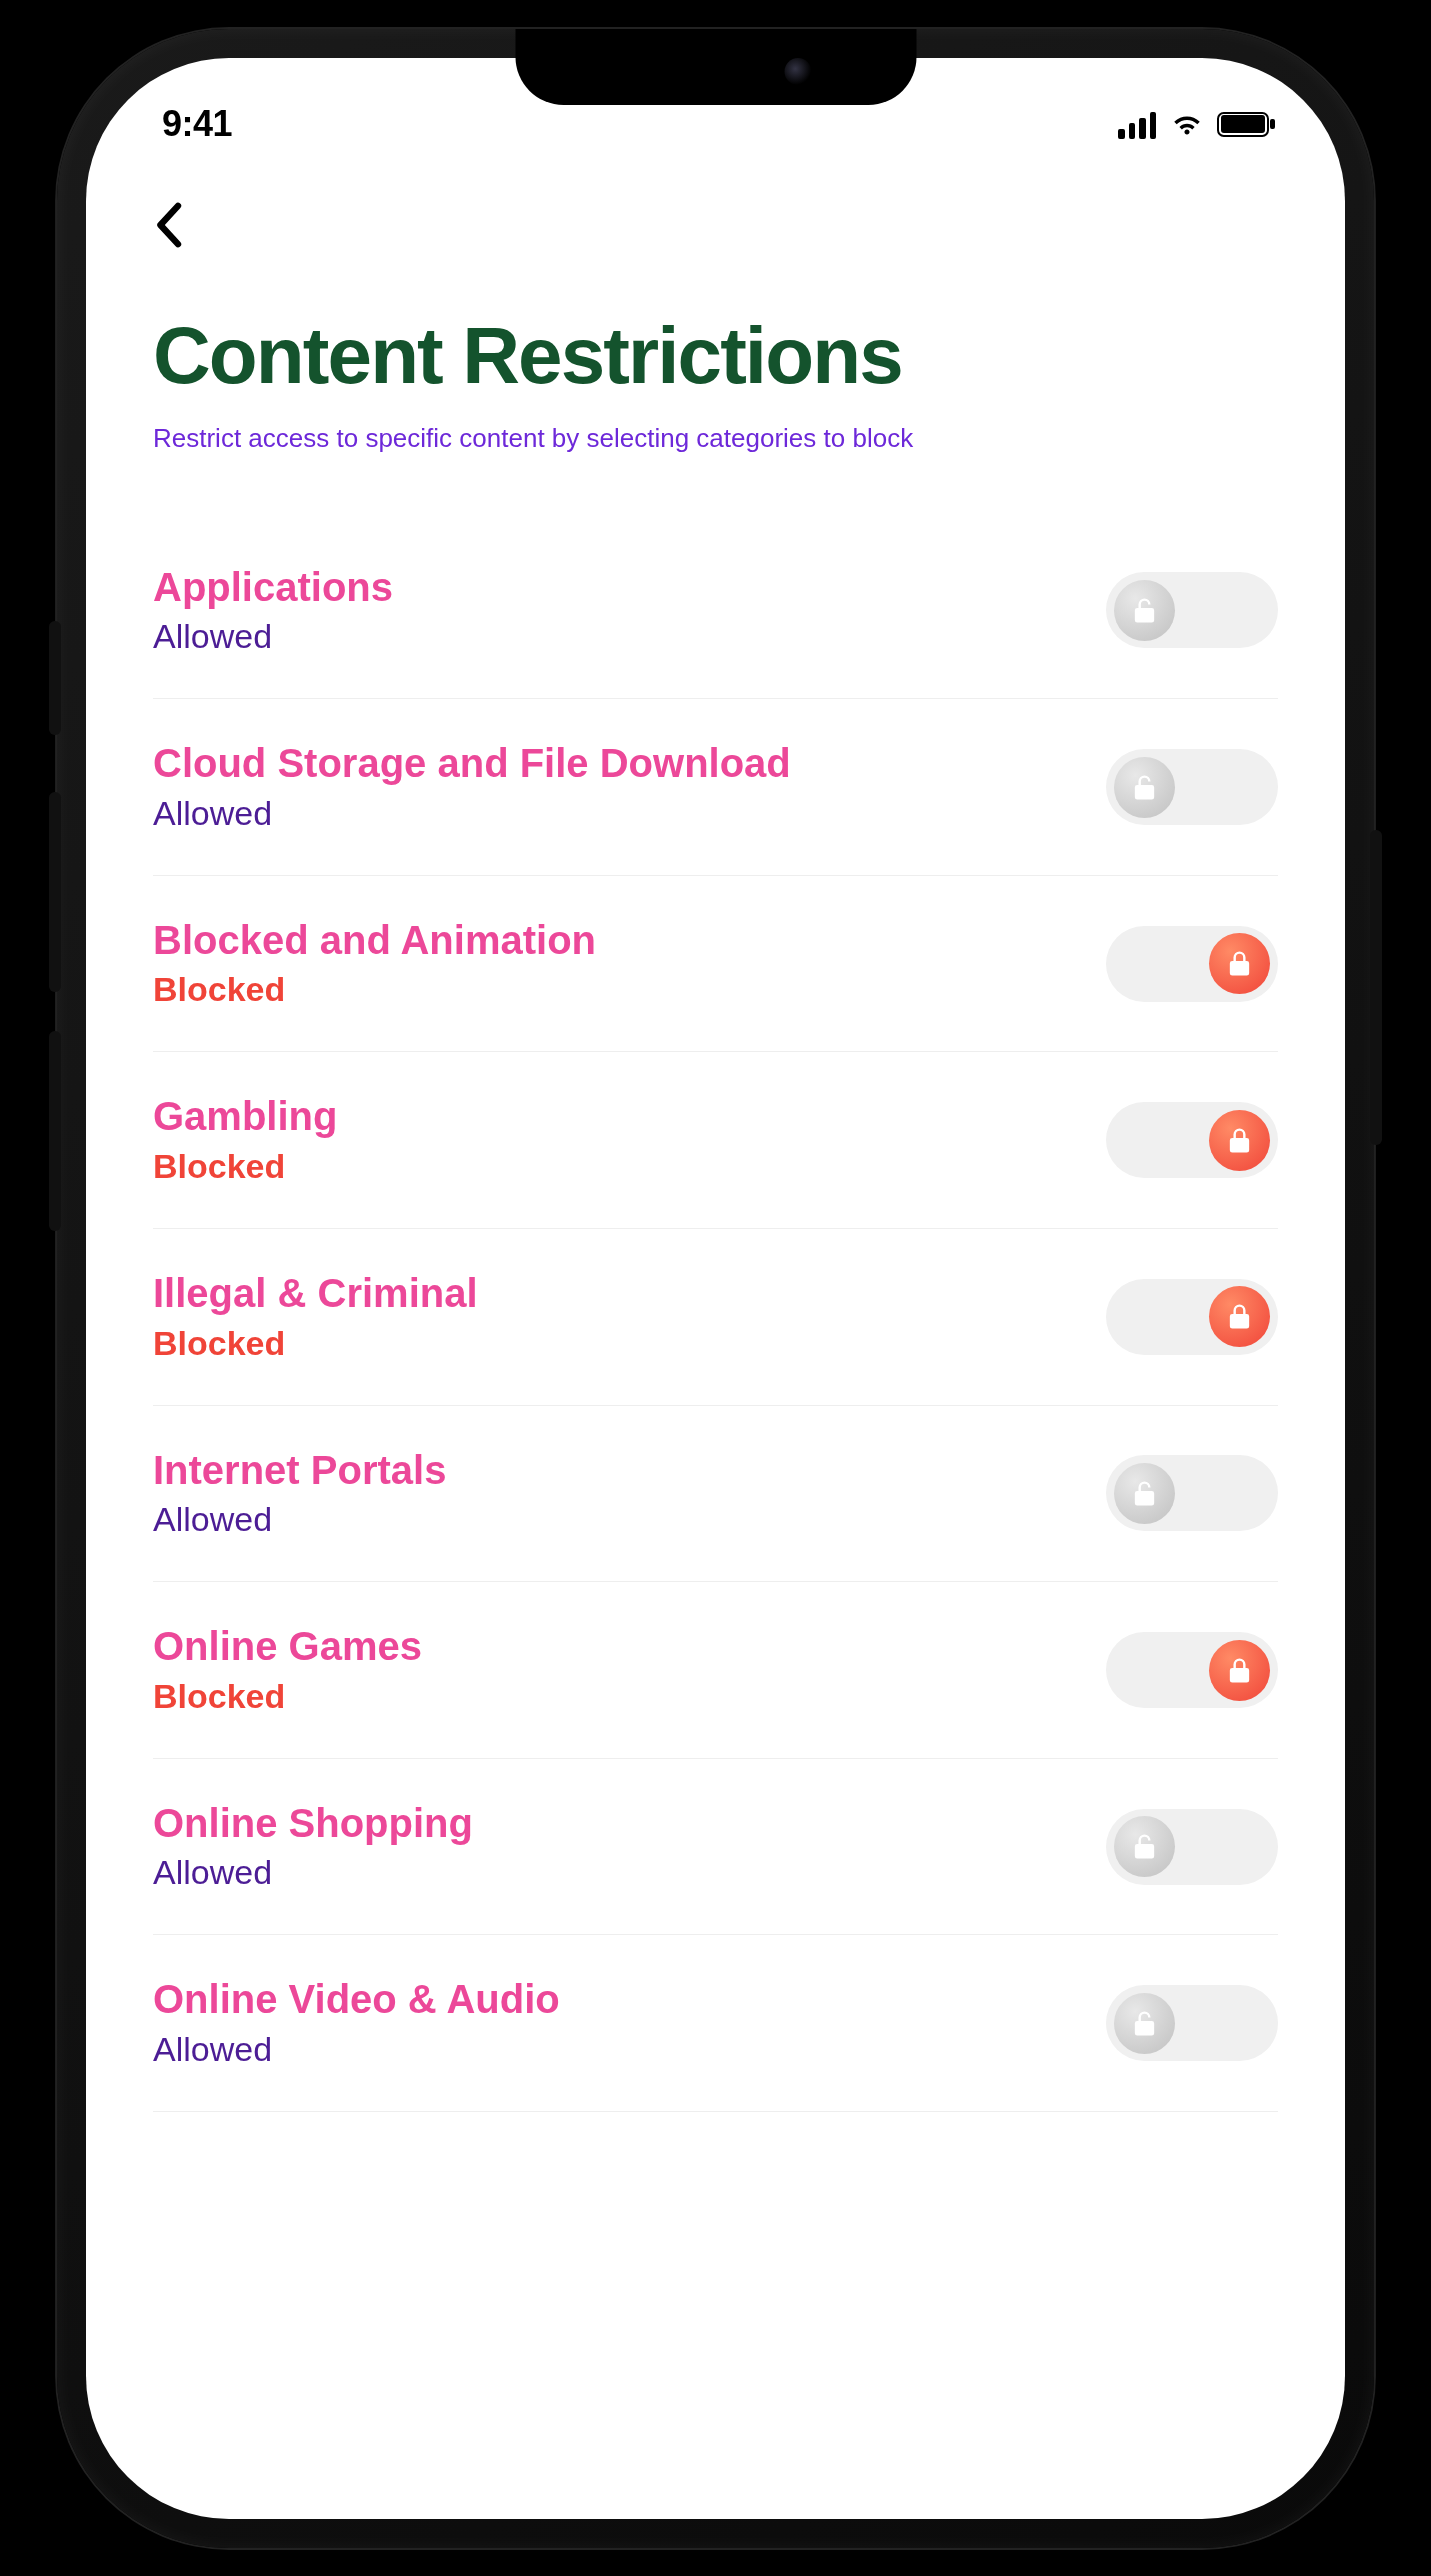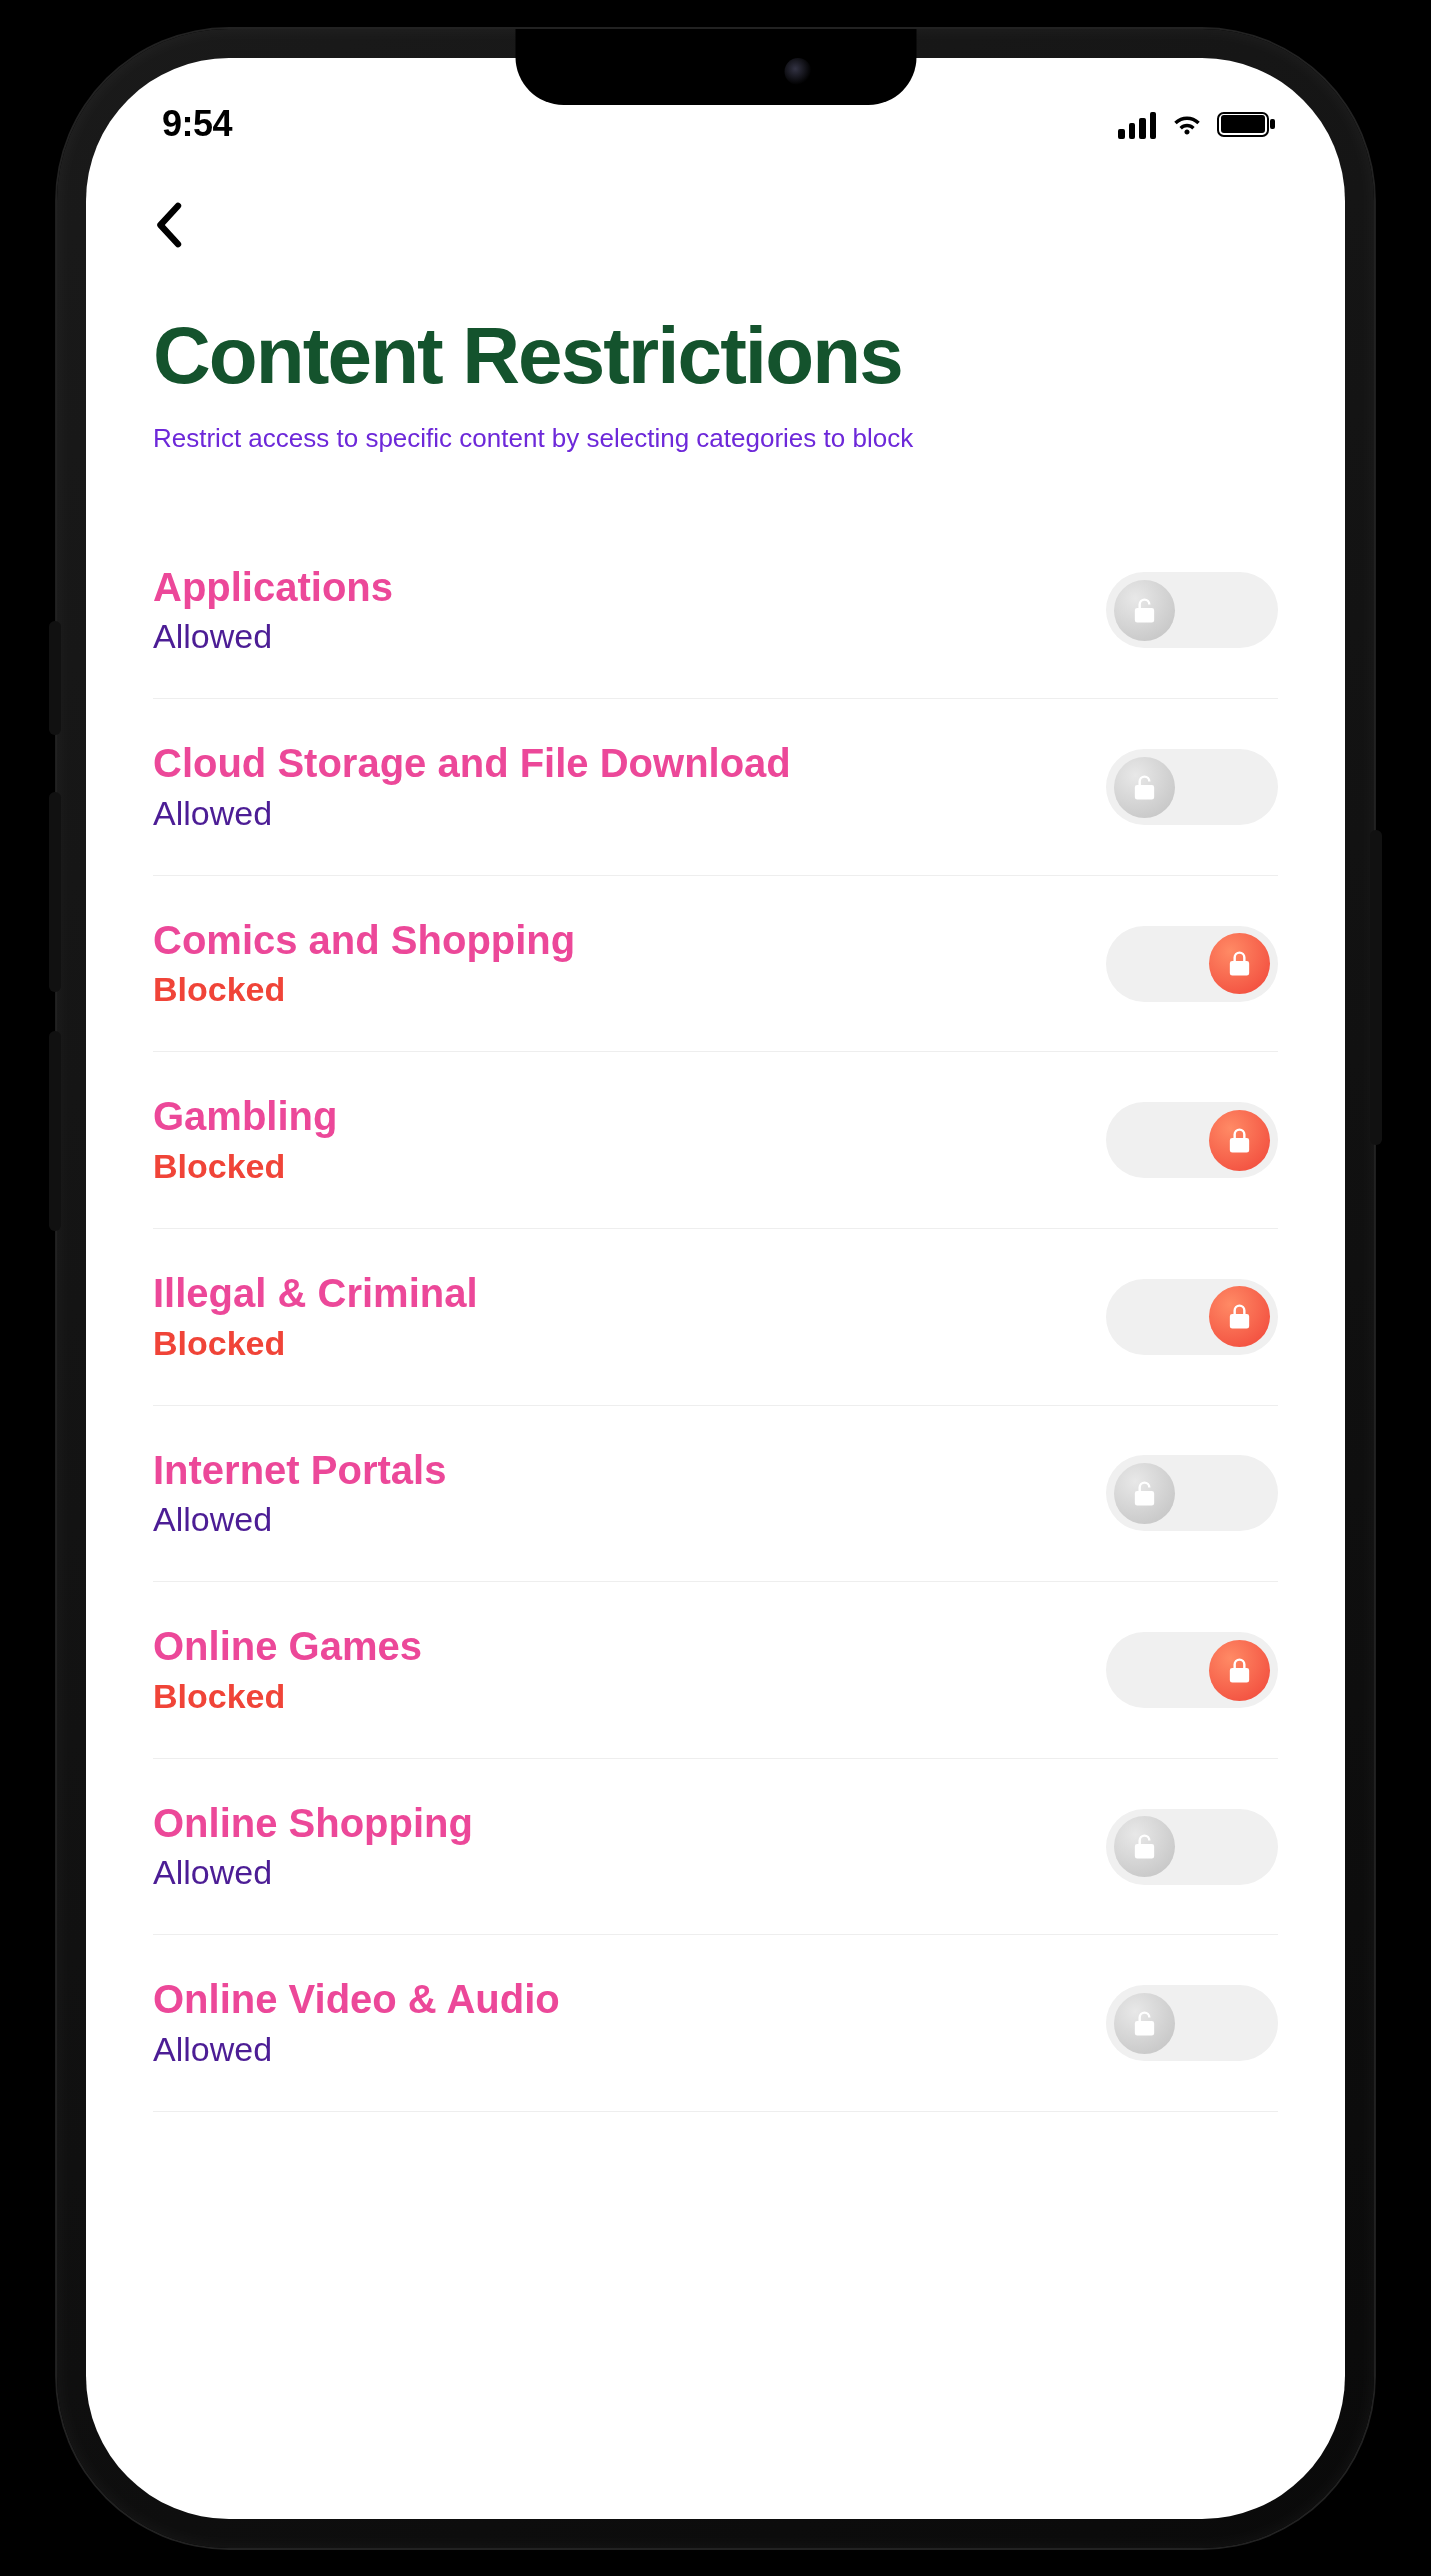--- a/index.html
+++ b/index.html
@@ -175,21 +175,21 @@
 
 <div class="phone-frame">
   <span class="side-btn left1"></span>
   <span class="side-btn left2"></span>
   <span class="side-btn left3"></span>
   <span class="side-btn right"></span>
   <div class="notch"></div>
   <div class="screen">
 
     <div class="status-bar">
-      <div class="status-time">9:54</div>
+      <div class="status-time">9:41</div>
       <div class="status-right">
         <span class="bars">
             <span></span>
             <span></span>
             <span></span>
             <span></span>
           </span>
         <span>
           <svg class="wifi-icon" viewBox="0 0 24 18">
               <path d="M12 17.5c1 0 1.8-.8 1.8-1.8s-.8-1.8-1.8-1.8-1.8.8-1.8 1.8.8 1.8 1.8 1.8zm-5.3-5.3l1.7 1.7c2-2 5.3-2 7.3 0l1.7-1.7c-3-3-7.8-3-10.7 0zM3 8.5l1.7 1.7c4-4 10.6-4 14.6 0L21 8.5C16 3.5 8 3.5 3 8.5z" fill="#000"></path>
@@ -235,21 +235,21 @@
             <div class="toggle off">
               <div class="knob">
                 <svg viewBox="0 0 24 24">
                   <path d="M12 2a5 5 0 0 0-5 5v3h2V7a3 3 0 1 1 6 0h2a5 5 0 0 0-5-5zM6 10a2 2 0 0 0-2 2v8a2 2 0 0 0 2 2h12a2 2 0 0 0 2-2v-8a2 2 0 0 0-2-2H6z"></path>
                 </svg>
               </div>
             </div>
           </div>
           <div class="row">
             <div class="row-text">
-              <div class="row-title">Comics and Shopping</div>
+              <div class="row-title">Blocked and Animation</div>
               <div class="row-status blocked">Blocked</div>
             </div>
             <div class="toggle on">
               <div class="knob">
                 <svg viewBox="0 0 24 24">
                   <path d="M12 2a5 5 0 0 0-5 5v3H6a2 2 0 0 0-2 2v8a2 2 0 0 0 2 2h12a2 2 0 0 0 2-2v-8a2 2 0 0 0-2-2h-1V7a5 5 0 0 0-5-5zm-3 5a3 3 0 1 1 6 0v3H9V7z"></path>
                 </svg>
               </div>
             </div>
           </div>

